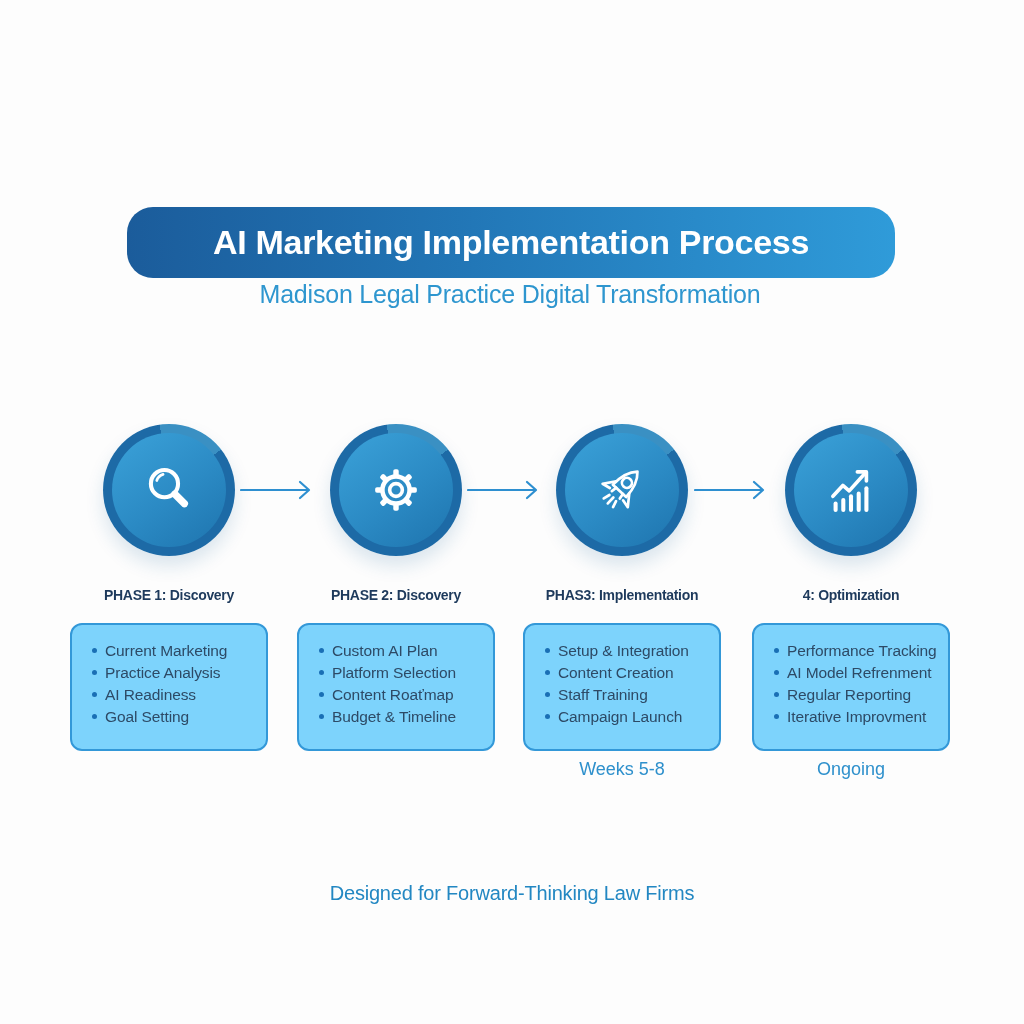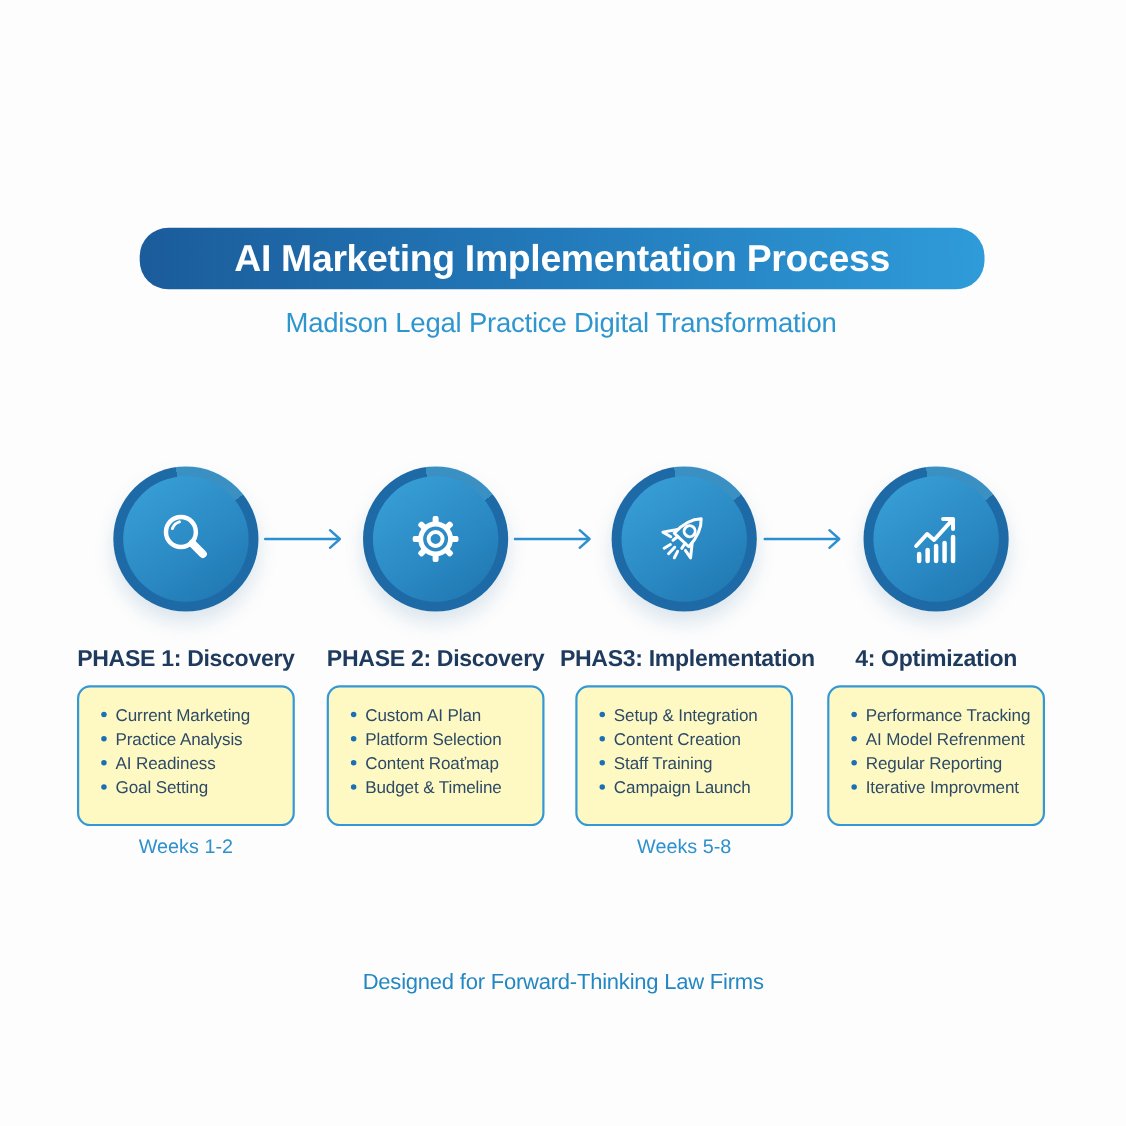--- a/index.html
+++ b/index.html
@@ -5,21 +5,21 @@
   html,body{margin:0;padding:0;}
   body{
     width:1024px;height:1024px;background:#fdfdfd;
     font-family:"Liberation Sans","DejaVu Sans",sans-serif;
     overflow:hidden;position:relative;
   }
   .stage{position:absolute;inset:0;width:1024px;height:1024px;}
 
   
   .banner{
-    position:absolute;left:127px;top:207px;width:768px;height:56px;
+    position:absolute;left:127px;top:207px;width:768px;height:71px;
     background:linear-gradient(90deg,#1b5c9b 0%,#2277b7 45%,#2f9bd9 100%);
     border-radius:26px;display:flex;align-items:center;justify-content:center;
   }
   .banner-text{
     color:#ffffff;font-size:34px;font-weight:bold;letter-spacing:-0.3px;white-space:nowrap;
   }
   .subtitle{
     position:absolute;left:0;top:280px;width:1020px;text-align:center;
     color:#2e96cf;font-size:25px;font-weight:400;letter-spacing:-0.2px;
   }
@@ -37,25 +37,25 @@
   }
   .circle svg{display:block;}
 
   
   .connector{position:absolute;top:478px;width:80px;height:24px;}
 
   
   .phase-col{position:absolute;top:587px;width:226px;}
   .phase-header{
     width:226px;text-align:center;color:#1e3a5c;font-weight:bold;
-    font-size:21px;letter-spacing:-0.3px;white-space:nowrap;
+    font-size:14px;letter-spacing:-0.3px;white-space:nowrap;
   }
   .phase-box{
     position:absolute;left:14px;top:36px;width:198px;height:128px;box-sizing:border-box;
-    border:2.5px solid #3398d8;border-radius:12px;background:#fef9c3;
+    border:2.5px solid #3398d8;border-radius:12px;background:#7dd3fc;
     padding:15px 4px 0 20px;
   }
   .phase-box ul{list-style:none;margin:0;padding:0;}
   .phase-box li{
     display:flex;align-items:baseline;color:#2d4a66;font-size:15.5px;
     letter-spacing:-0.1px;line-height:22px;white-space:nowrap;
   }
   .dot{
     flex:0 0 auto;width:5px;height:5px;border-radius:50%;background:#1a6fb5;
     margin-right:8px;position:relative;top:-3px;
@@ -183,21 +183,20 @@
         <li>
             <span class="dot"></span>
             <span>AI Readiness</span>
           </li>
         <li>
             <span class="dot"></span>
             <span>Goal Setting</span>
           </li>
       </ul>
     </div>
-    <div class="duration">Weeks 1-2</div>
   </div>
 
   <div class="phase-col" style="left:283px;">
     <div class="phase-header">PHASE 2: Discovery</div>
     <div class="phase-box">
       <ul>
         <li>
             <span class="dot"></span>
             <span>Custom AI Plan</span>
           </li>
@@ -257,17 +256,18 @@
         <li>
             <span class="dot"></span>
             <span>Regular Reporting</span>
           </li>
         <li>
             <span class="dot"></span>
             <span>Iterative Improvment</span>
           </li>
       </ul>
     </div>
+    <div class="duration">Ongoing</div>
   </div>
 
   <div class="footer">Designed for Forward-Thinking Law Firms</div>
 
 </div>
 
 </body></html>

